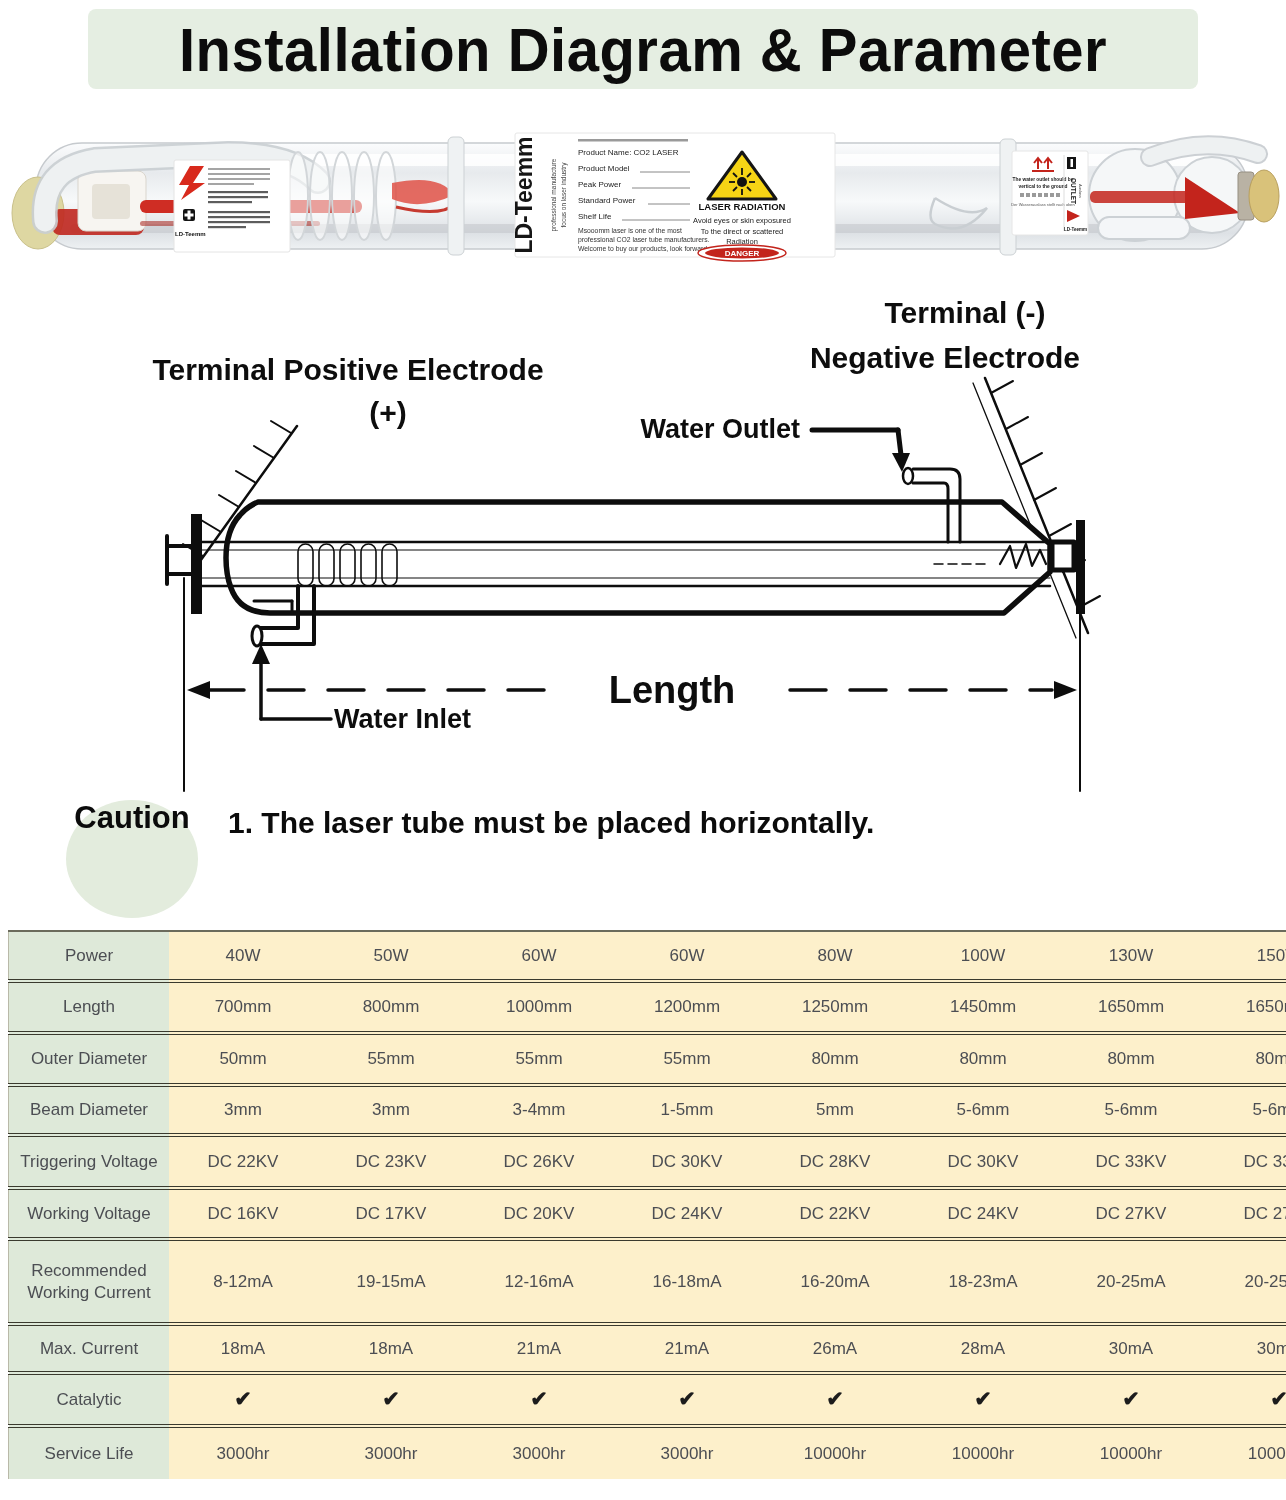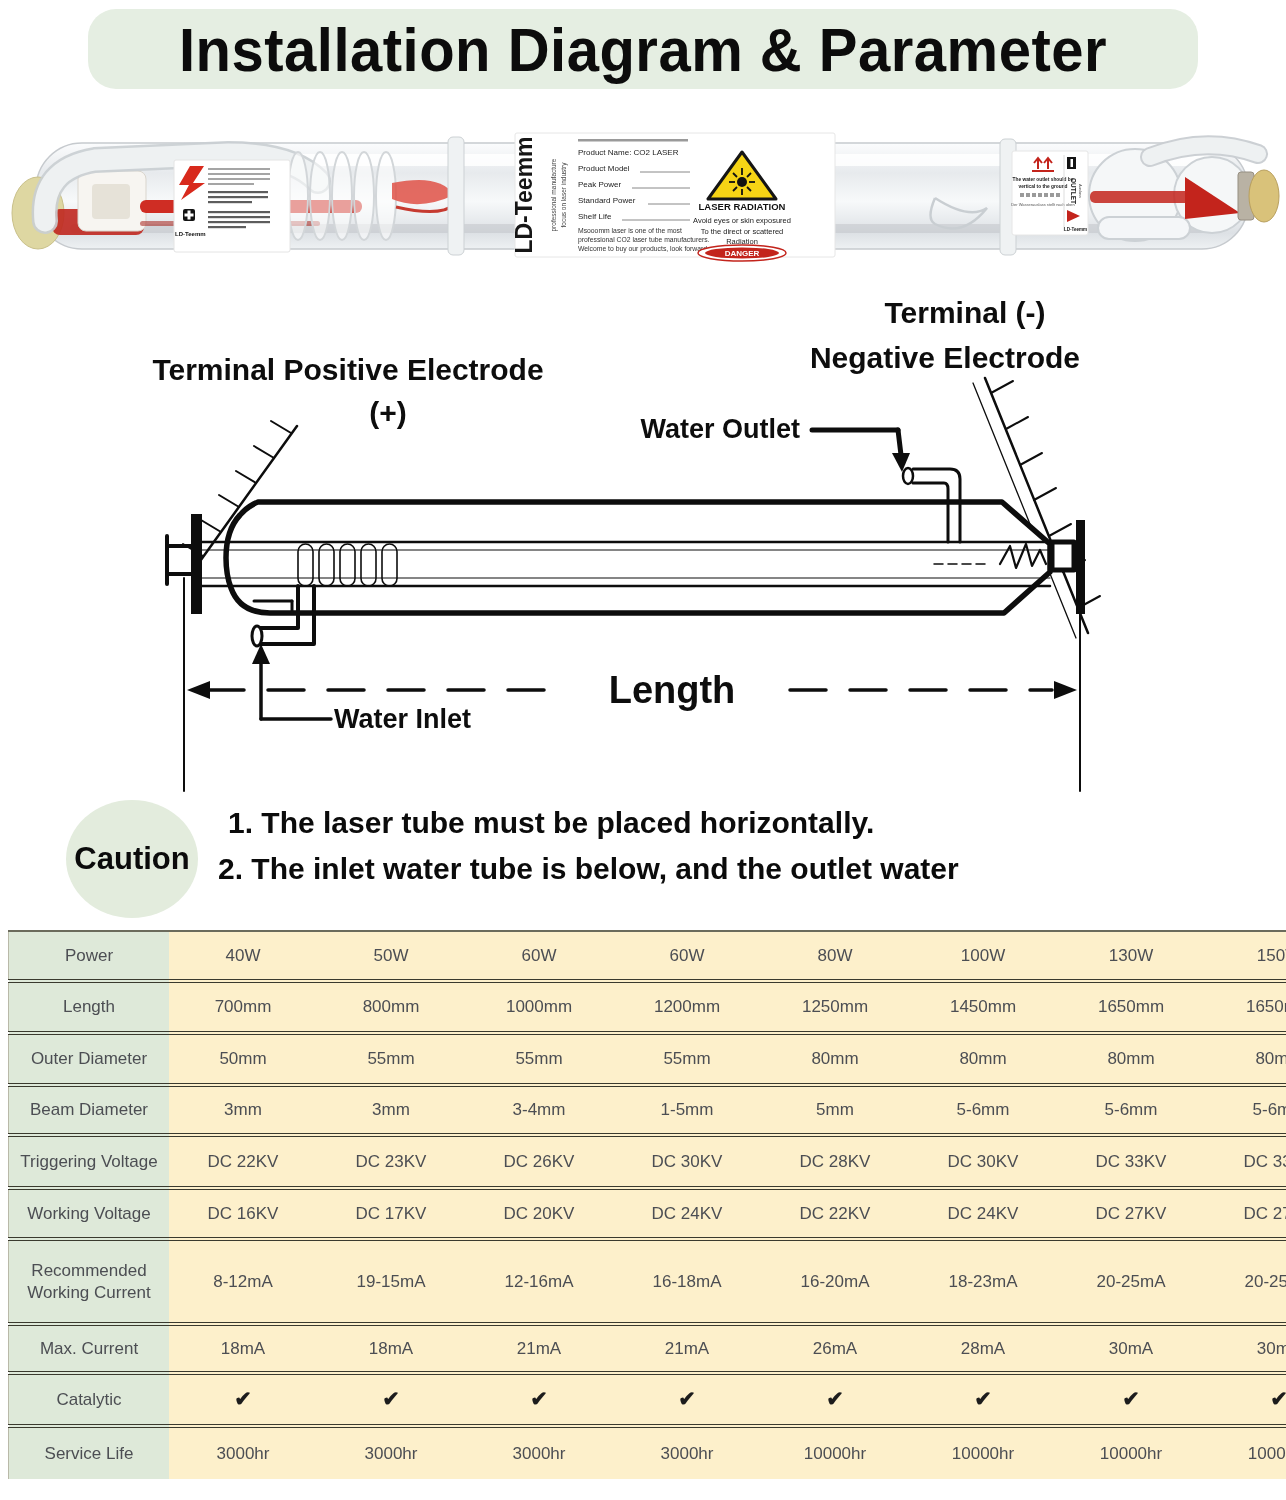--- a/index.html
+++ b/index.html
@@ -3,36 +3,36 @@
 <meta charset="utf-8">
 <style>
   html,body { margin:0; padding:0; background:#ffffff; }
   .page {
     position:relative; width:1286px; height:1500px; background:#fff;
     font-family:"Liberation Sans", sans-serif; overflow:hidden;
   }
   
   .title-banner {
     position:absolute; left:88px; top:9px; width:1110px; height:80px;
-    background:var(--banner-bg); border-radius:28px;
+    background:var(--banner-bg); border-radius:8px;
     display:flex; align-items:center; justify-content:center;
   }
   .title-banner span {
     font-size:58px; font-weight:bold; color:#0c0c0c; letter-spacing:0.5px;
     transform:scaleY(1.04); white-space:nowrap;
   }
   
   .tube-photo { position:absolute; left:0; top:123px; width:1286px; height:145px; }
   .diagram    { position:absolute; left:0; top:283px; width:1286px; height:512px; }
   svg text { font-family:"Liberation Sans", sans-serif; }
   
   .caution-badge {
     position:absolute; left:66px; top:800px; width:132px; height:118px;
     background:var(--badge-bg); border-radius:50%;
-    display:flex; align-items:center; justify-content:center;
+    display:flex; align-items:flex-start; justify-content:center;
     font-size:31px; font-weight:bold; color:#0b0b0b;
   }
   .caution-line { position:absolute; font-size:30px; font-weight:bold; color:#0b0b0b; white-space:nowrap; }
   .cl1 { left:228px; top:806px; }
   .cl2 { left:218px; top:852px; }
   .cl3 { left:262px; top:888px; }
   
   .param-table {
     position:absolute; left:8px; top:930px; width:1272px;
     border-collapse:collapse; table-layout:fixed;
@@ -310,21 +310,20 @@
       <line x1="790" y1="407" x2="1052" y2="407" stroke-width="3.5" stroke-dasharray="36 24"></line>
       <polygon points="187,407 210,398 210,416" fill="#0d0d0d" stroke="none"></polygon>
       <polygon points="1077,407 1054,398 1054,416" fill="#0d0d0d" stroke="none"></polygon>
     </g>
   </svg>
 
   <div class="caution-badge">
     <span>Caution</span>
   </div>
   <div class="caution-line cl1">1. The laser tube must be placed horizontally.</div>
-  <div class="caution-line cl2">2. The inlet water tube is below, and the outlet water</div>
 
   <table class="param-table">
     <tbody id="param-tbody">
         <tr style="height: 50px;">
           <td class="rowlabel">Power</td>
           <td>40W</td>
           <td>50W</td>
           <td>60W</td>
           <td>60W</td>
           <td>80W</td>

